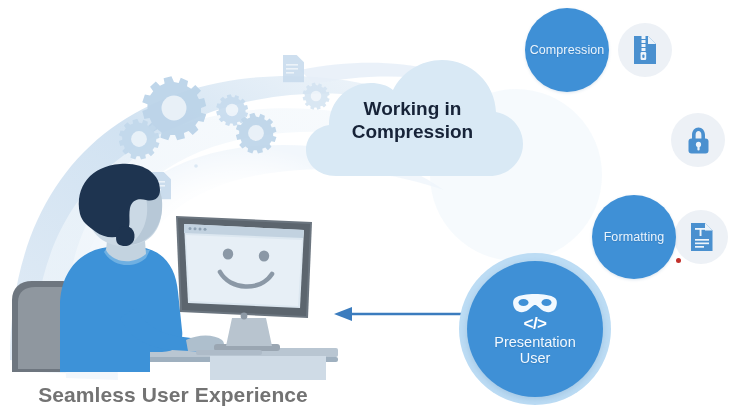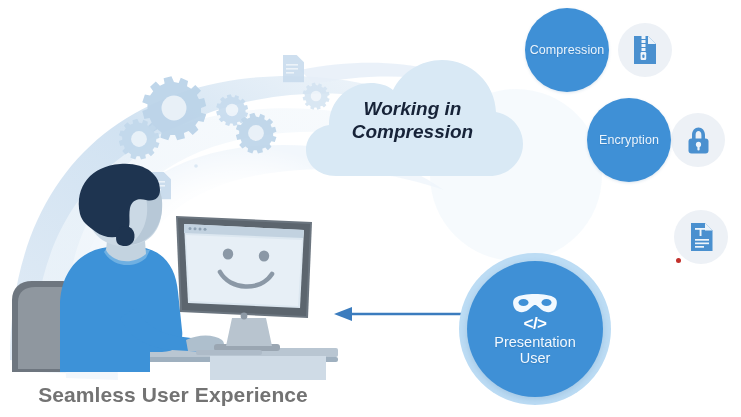--- a/index.html
+++ b/index.html
@@ -61,21 +61,20 @@
     text-align:center;
   }
   .cap-sub{
     position:absolute;left:437px;top:385px;width:210px;
     font-size:12.5px;color:#3a3f46;text-align:center;font-weight:400;
   }
   .cloud-text{
     position:absolute;left:330px;top:97px;width:165px;
     text-align:center;font-size:19px;font-weight:700;color:#172338;
     line-height:1.22;
-    font-style:italic;
   }
   .reddot{position:absolute;left:676px;top:258px;width:5px;height:5px;border-radius:50%;background:#c2302b;}
 </style>
 </head>
 <body>
 
 <div class="stage">
 
   <svg class="layer" viewBox="0 0 741 417" xmlns="http://www.w3.org/2000/svg">
     <defs>
@@ -293,36 +292,36 @@
   <div class="badge" style="left:671px;top:113px;width:54px;height:54px;">
     <svg width="27" height="29" viewBox="0 0 27 29">
       <path d="M7,13 L7,9 C7,4.6 9.9,1.5 13.5,1.5 C17.1,1.5 20,4.6 20,9 L20,13
                L16.4,13 L16.4,9 C16.4,6.7 15.1,5.1 13.5,5.1 C11.9,5.1 10.6,6.7 10.6,9
                L10.6,13 Z" fill="#4a90cf"></path>
       <rect x="3.5" y="12.5" width="20" height="15" rx="3" fill="#4a90cf"></rect>
       <circle cx="13.5" cy="18.4" r="2.6" fill="#eef5fb"></circle>
       <rect x="12.4" y="19.4" width="2.2" height="5" rx="1" fill="#eef5fb"></rect>
     </svg>
   </div>
-  <div class="chip" style="left:587px;top:98px;width:84px;height:84px;">
-    <span class="chip-label">Encryption</span>
-  </div>
 
   <div class="badge" style="left:674px;top:210px;width:54px;height:54px;">
     <svg width="27" height="30" viewBox="0 0 27 30">
       <path d="M3,1 L17,1 L24.5,8.5 L24.5,29 L3,29 Z" fill="#4a90cf"></path>
       <path d="M17,1 L24.5,8.5 L17,8.5 Z" fill="#eaf2f9"></path>
       <g fill="#eef5fb">
         <rect x="7" y="6" width="11" height="1.8"></rect>
         <rect x="11.6" y="6" width="1.9" height="8"></rect>
         <rect x="7" y="17" width="14" height="1.7"></rect>
         <rect x="7" y="20.5" width="14" height="1.7"></rect>
         <rect x="7" y="24" width="9" height="1.7"></rect>
       </g>
     </svg>
+  </div>
+  <div class="chip" style="left:592px;top:195px;width:84px;height:84px;">
+    <span class="chip-label">Formatting</span>
   </div>
 
   <div class="reddot"></div>
 
   <div class="pres-ring" style="left:459px;top:253px;width:152px;height:152px;"></div>
   <div class="pres" style="left:467px;top:261px;width:136px;height:136px;">
     <div class="pres-icons">
       <svg width="46" height="22" viewBox="0 0 46 22">
         <path d="M23,2 C15,2 7,3 3,6 C0.5,8 0.5,13 3,17 C6,21 12,21 16,18
                  C19,15.8 21,13 23,13 C25,13 27,15.8 30,18 C34,21 40,21 43,17

